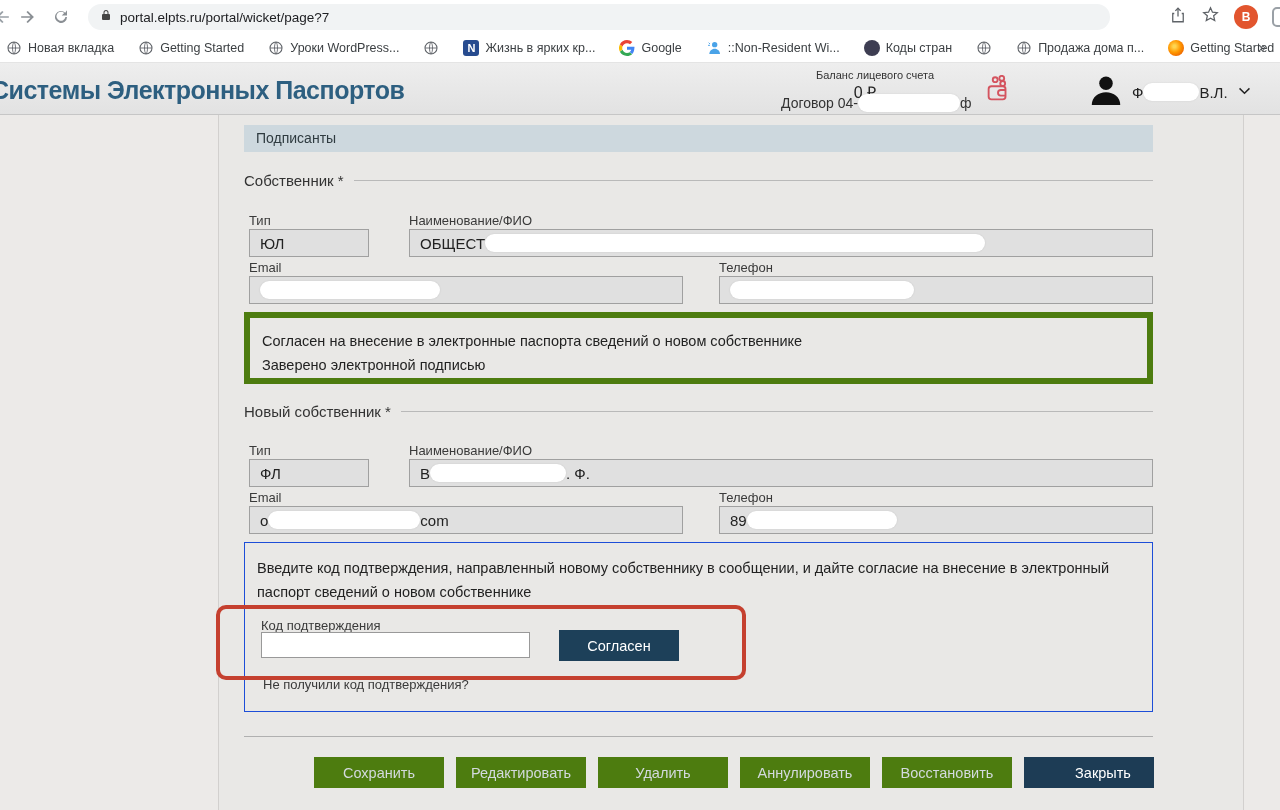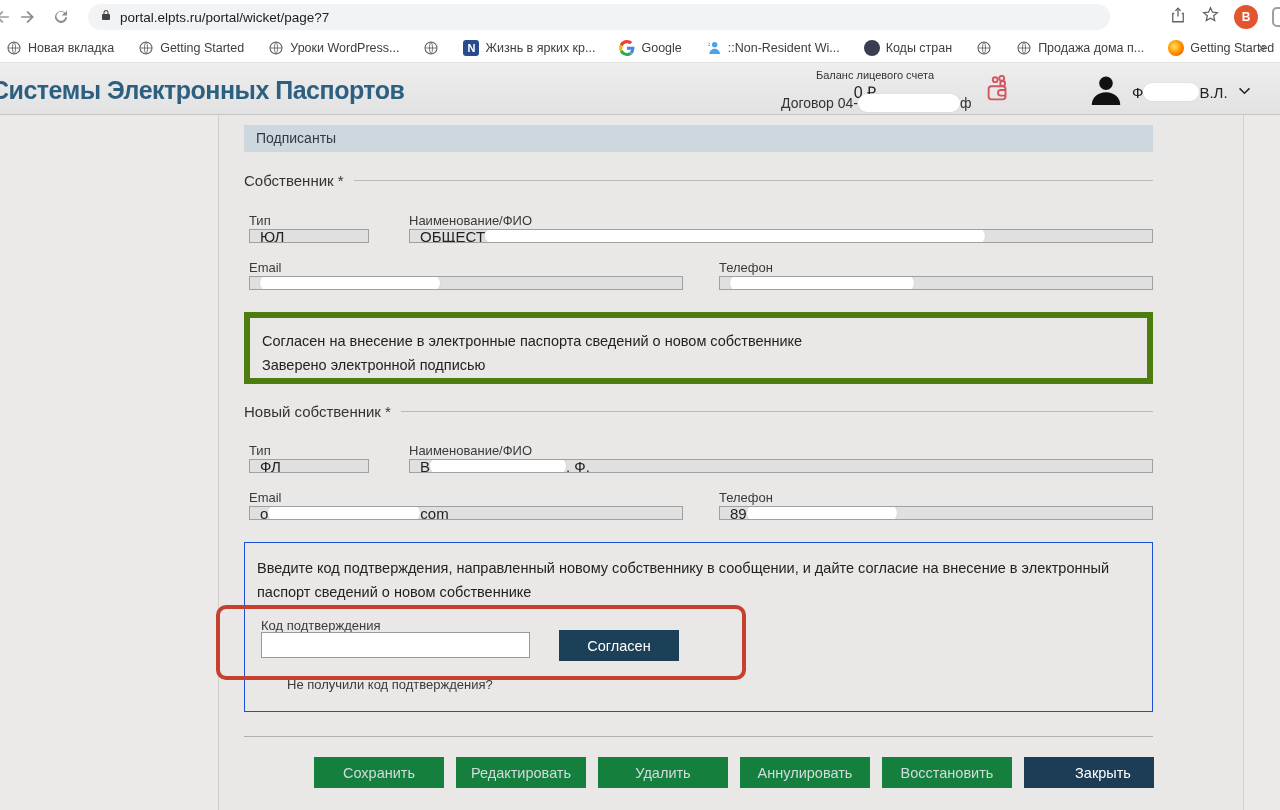--- a/index.html
+++ b/index.html
@@ -62,44 +62,44 @@
   
   .panel { position:absolute; left:218px; top:115px; width:1026px; height:695px;
     background:#e9e8e6; border-left:1px solid #d2d0ce; border-right:1px solid #d2d0ce; }
   .sec-bar { position:absolute; left:25px; top:10px; width:909px; height:27px;
     background:#cdd8de; font-size:14px; color:#2f3b40; line-height:27px;
     padding-left:12px; }
   .legend { position:absolute; left:25px; width:909px; display:flex;
     align-items:center; font-size:15px; color:#333; }
   .legend .rule { flex:1; border-top:1px solid #b9b9b9; margin-left:10px; }
   .flabel { position:absolute; font-size:13px; color:#3a3a3a; }
-  .fld { position:absolute; height:14px; background:#e0e0e0;
+  .fld { position:absolute; height:28px; background:#e0e0e0;
     border:1px solid #a0a0a0; font-size:15px; color:#222; display:flex;
     align-items:center; padding-left:10px; white-space:nowrap; overflow:hidden; }
   .note-box { position:absolute; left:25px; width:909px;
     border:6px solid #4d7c0f; font-size:14.5px; color:#222; line-height:24px;
     padding:11px 12px; }
   .confirm-box { position:absolute; left:25px; top:427px; width:909px;
     height:170px; border:1px solid #1d4ed8; }
   .confirm-text { position:absolute; left:12px; top:13px; width:860px;
     font-size:14.5px; color:#222; line-height:24px; }
   .code-label { position:absolute; left:42px; top:503px; font-size:13px; color:#3a3a3a; }
   .code-input { position:absolute; left:42px; top:517px; width:269px; height:26px;
     background:#fff; border:1px solid #999; font-size:14px; padding:0 8px;
     outline:none; font-family:"Liberation Sans",sans-serif; }
   .agree-btn { position:absolute; left:340px; top:515px; width:120px; height:31px;
     background:#1d4059; color:#fff; border:none; font-size:14.5px;
     font-family:"Liberation Sans",sans-serif; cursor:pointer; }
-  .resend { position:absolute; left:44px; top:562px; font-size:13px; color:#3a3a3a;margin-left:24px; }
+  .resend { position:absolute; left:44px; top:562px; font-size:13px; color:#3a3a3a; }
   .red-rect { position:absolute; left:-3px; top:490px; width:530px; height:75px;
     border:4px solid #c5402f; border-radius:10px; pointer-events:none; }
   .divider { position:absolute; left:25px; top:621px; width:909px;
     border-top:1px solid #b0b0b0; }
   .actions { position:absolute; left:95px; top:642px; display:flex; gap:12px; }
-  .act-btn { width:130px; height:31px; background:#15803d; color:#d3dade;
+  .act-btn { width:130px; height:31px; background:#4d7c0f; color:#d3dade;
     border:none; font-size:14.5px; font-family:"Liberation Sans",sans-serif;
     cursor:pointer; }
   .act-btn.dark { background:#1d3c55; color:#fff;padding-left:28px; }
 </style>
 </head>
 <body>
 
 <div class="addr-row">
   <span class="nav-ic back">
     <svg width="20" height="20" viewBox="0 0 24 24">

